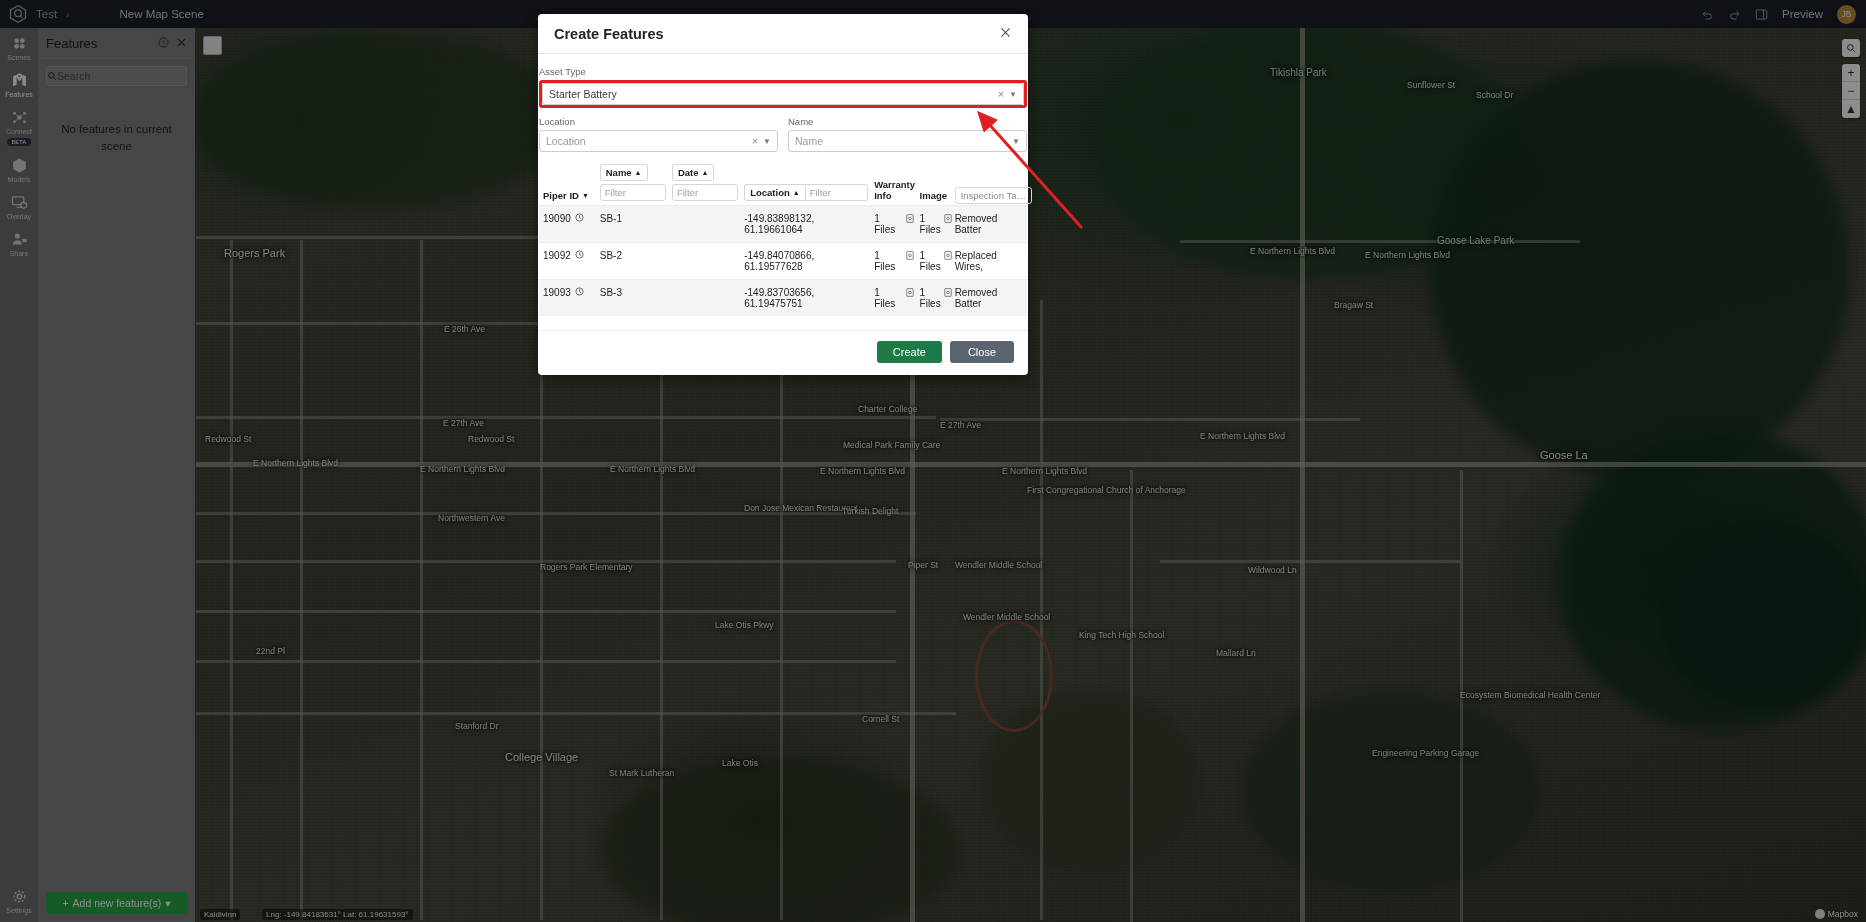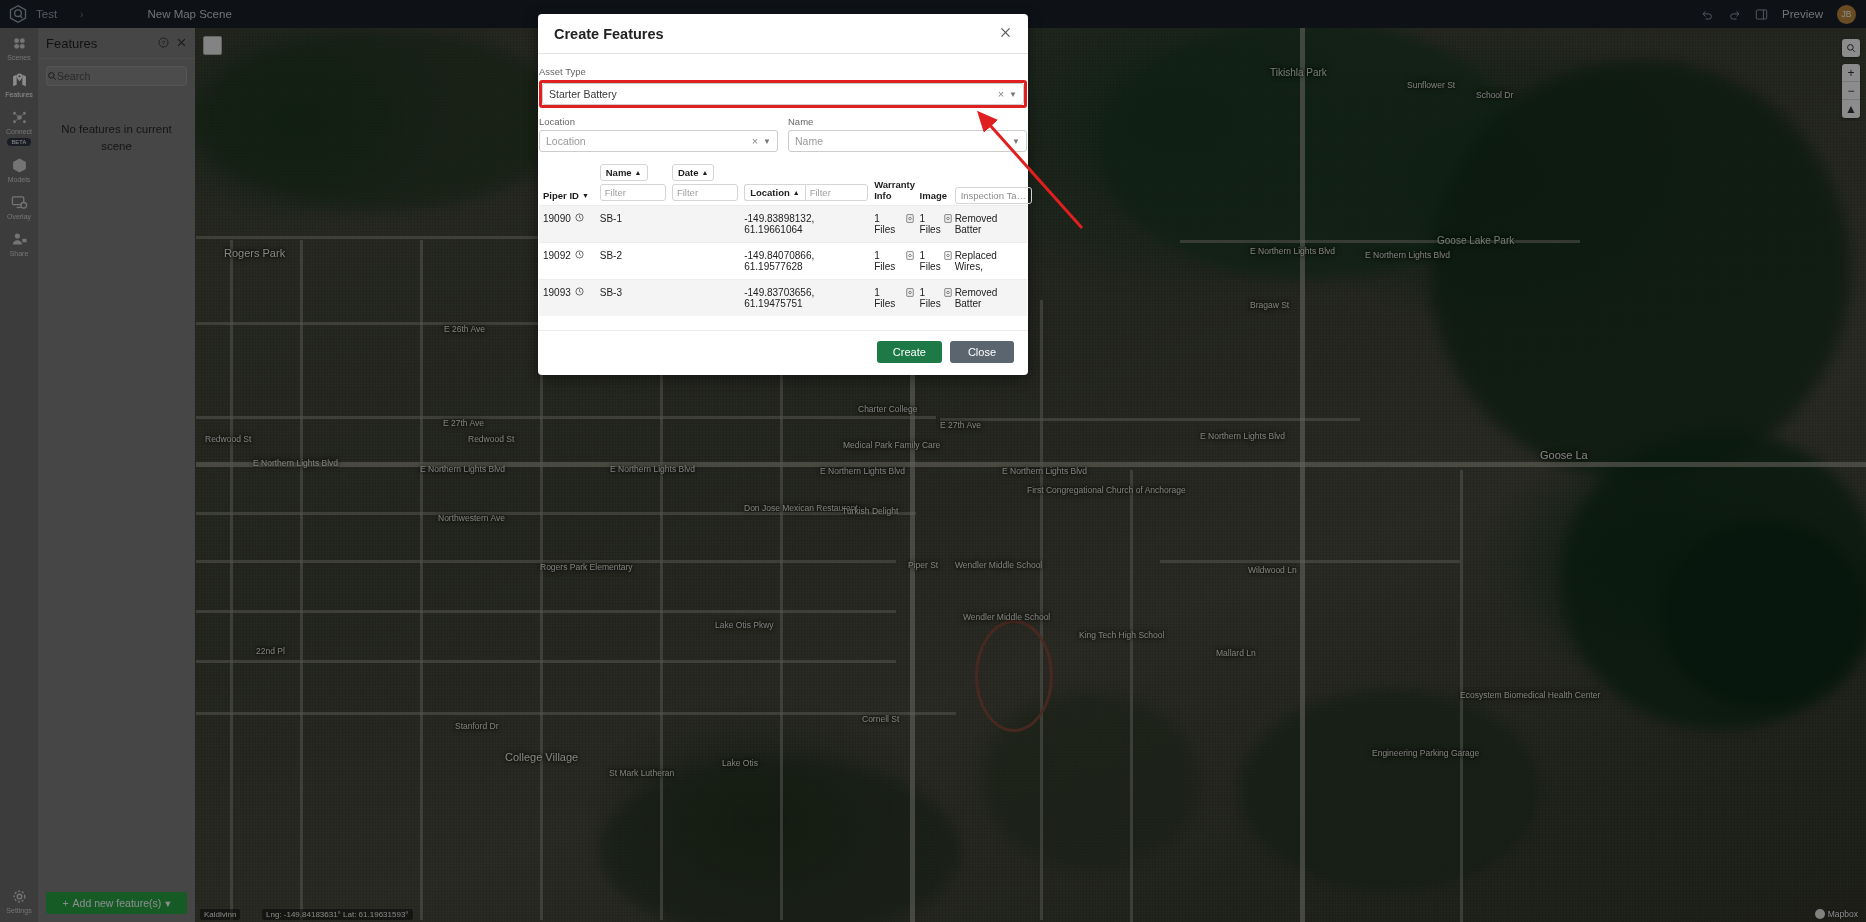--- a/index.html
+++ b/index.html
@@ -51,21 +51,21 @@
     width:78px; height:112px; opacity:.85;
   }
 
   
   .topbar {
     position:absolute; left:0; top:0; width:1866px; height:28px;
     background:#1b222b; display:flex; align-items:center; z-index:40;
   }
   .logo { width:36px; display:flex; align-items:center; justify-content:center; }
   .logo svg { display:block; }
-  .crumbs { display:flex; align-items:center; gap:23px; color:#98a2ae; font-size:11.5px; }
+  .crumbs { display:flex; align-items:center; gap:9px; color:#98a2ae; font-size:11.5px; }
   .crumb-sep { color:#6d7884; font-size:10px; }
   .crumb-cur { color:#c9d1da;margin-left:41px; }
   .topright { margin-left:auto; display:flex; align-items:center; gap:14px; padding-right:10px; }
   .ticon { color:#98a2ae; display:flex; align-items:center; }
   .preview-btn { color:#c9d1da; font-size:11.5px; }
   .avatar {
     width:19px; height:19px; border-radius:50%;
     background:#c08a3e; color:#fff; font-size:8.5px;
     display:flex; align-items:center; justify-content:center;
   }
@@ -315,21 +315,21 @@
         <div class="maplabel" style="left: 842px; top: 506px;">Turkish Delight</div>
         <div class="maplabel" style="left: 1027px; top: 485px;">First Congregational Church of Anchorage</div>
         <div class="maplabel" style="left: 1460px; top: 690px;">Ecosystem Biomedical Health Center</div>
         <div class="maplabel" style="left: 1372px; top: 748px;">Engineering Parking Garage</div>
         <div class="maplabel" style="left: 609px; top: 768px;">St Mark Lutheran</div>
         <div class="maplabel" style="left: 722px; top: 758px;">Lake Otis</div>
         <div class="maplabel" style="left: 862px; top: 714px;">Cornell St</div>
         <div class="maplabel" style="left: 455px; top: 721px;">Stanford Dr</div>
         <div class="maplabel" style="left: 908px; top: 560px;">Piper St</div>
         <div class="maplabel" style="left: 1216px; top: 648px;">Mallard Ln</div>
-        <div class="maplabel" style="left: 1250px; top: 300px;">Bragaw St</div>
+        <div class="maplabel" style="left: 1334px; top: 300px;">Bragaw St</div>
         <div class="maplabel" style="left: 1365px; top: 250px;">E Northern Lights Blvd</div>
         <div class="maplabel" style="left: 1476px; top: 90px;">School Dr</div>
         <div class="maplabel" style="left: 1407px; top: 80px;">Sunflower St</div>
         <div class="maplabel" style="left: 1248px; top: 565px;">Wildwood Ln</div>
         <div class="maplabel" style="left: 715px; top: 620px;">Lake Otis Pkwy</div>
         <div class="maplabel" style="left: 256px; top: 646px;">22nd Pl</div>
       </div>
 
     <div class="mapstat" style="left:200px;">Kaldivinn</div>
     <div class="mapstat" style="left:262px;">Lng: -149.84183631° Lat: 61.19631593°</div>

